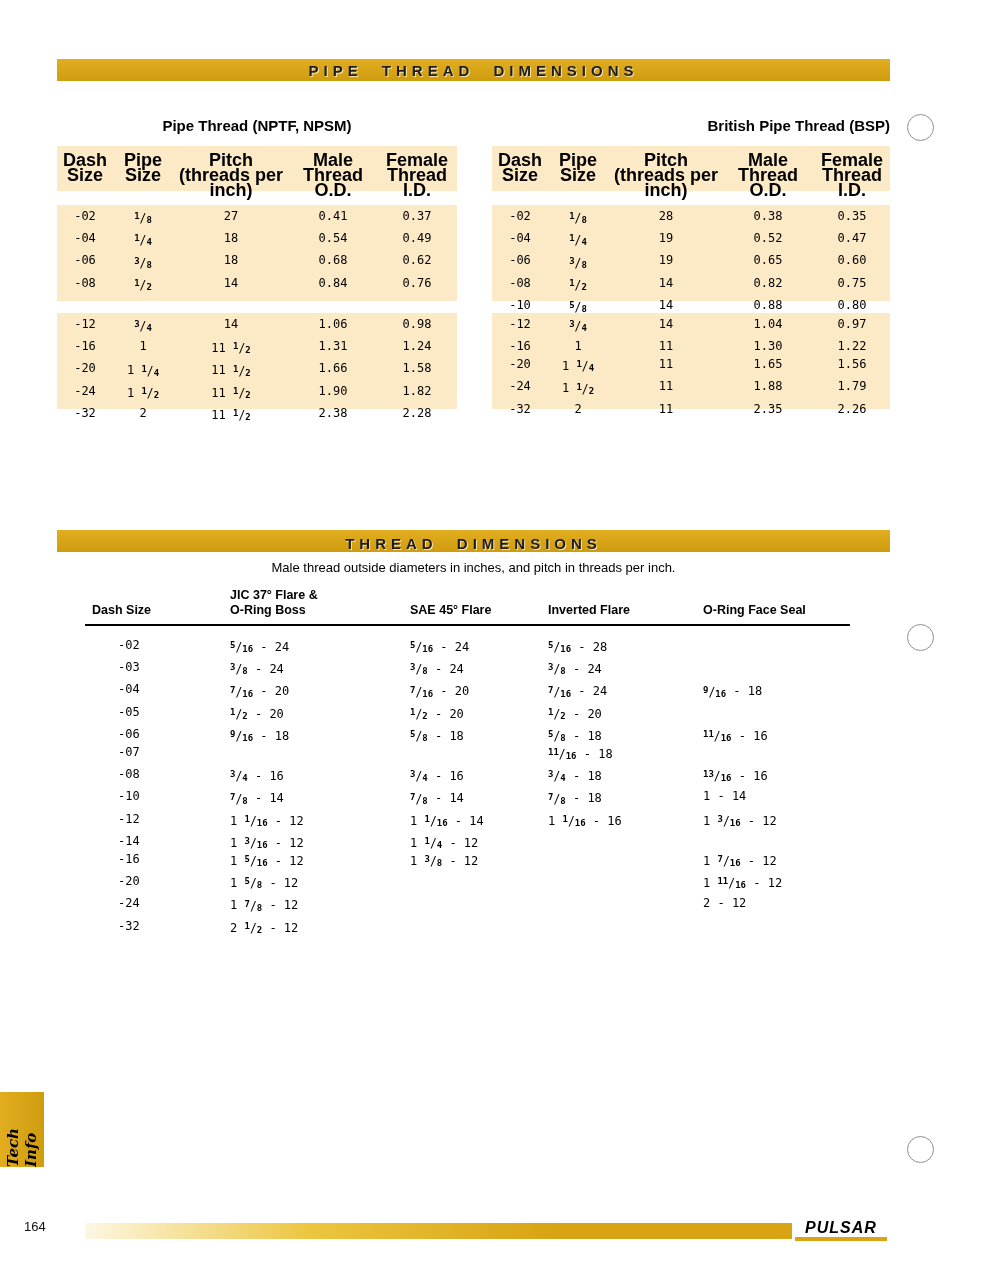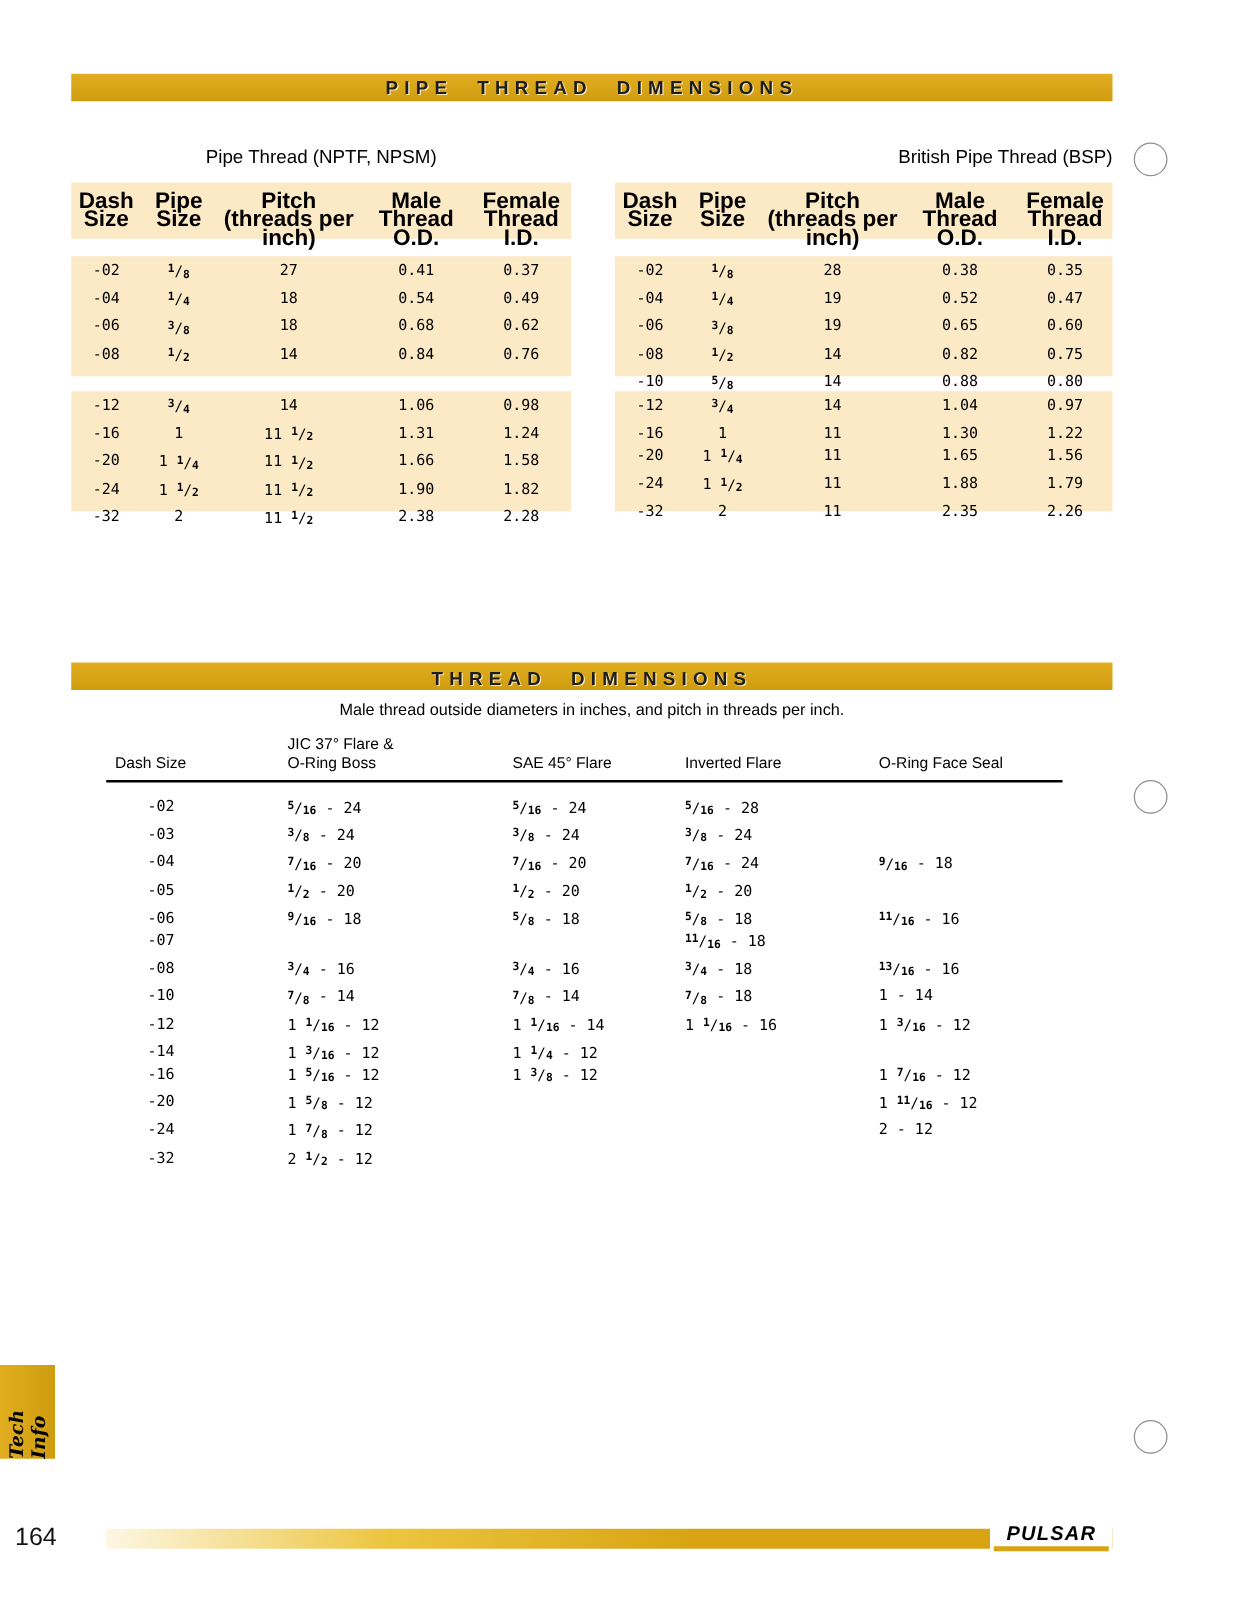--- a/index.html
+++ b/index.html
@@ -15,21 +15,21 @@
   }
   .banner-text {
     font-weight:bold; font-size:15px; letter-spacing:5px; word-spacing:10px;
     color:#1d1d1d; text-shadow:1px 1px 0 rgba(252,240,205,0.85);
   }
   .banner1 { top:59px; }
   .banner2 { top:530px;align-items:flex-end; }
 
   .table-title {
     position:absolute; top:117px; text-align:center;
-    font-weight:normal; font-size:15px; color:#000;
+    font-weight:bold; font-size:15px; color:#000;
   }
   .title-left  { left:57px;  width:400px; }
   .title-right { left:492px; width:398px;text-align:right; }
 
   
   .pt-head, .pt-block { position:absolute; background:#fce9c6; box-sizing:border-box; }
   .pt-left  { left:57px;  width:400px; }
   .pt-right { left:492px; width:398px; }
   .pt-head  { top:146px; height:45px; padding-top:7px; }
   .blockA   { top:205px; }
@@ -51,21 +51,21 @@
     position:absolute; top:560px; left:57px; width:833px;
     text-align:center; font-size:13px; color:#000;
   }
   .tt-head, .tt-group { position:absolute; left:85px; width:765px; }
   .tt-head { top:588px; border-bottom:2px solid #000; padding-bottom:6px; }
   .tt-g1 { top:636px; }
   .tt-g2 { top:743px; }
   .tt-g3 { top:850px; }
   .tt-head .trow, .tt-group .trow { display:grid; grid-template-columns:145px 180px 138px 155px 147px; }
   .tt-head .tcell {
-    font-weight:normal; font-size:12.5px; white-space:pre-line;
+    font-weight:bold; font-size:12.5px; white-space:pre-line;
     line-height:15px; align-self:end; color:#000;
   }
   .tt-head .tcell.c0 { padding-left:7px; }
   .tt-group .tcell {
     font-family:"DejaVu Sans Mono", monospace; font-size:12px;
     line-height:18px; color:#000;
   }
   .tt-group .tcell.c0 { padding-left:33px; }
 
   
@@ -77,21 +77,21 @@
   .tech-tab {
     position:absolute; left:0; top:1092px; width:44px; height:75px;
     background:linear-gradient(90deg,#e2ae20,#cf9c10);
     display:flex; align-items:center; justify-content:center;
   }
   .tech-tab span {
     writing-mode:vertical-rl; transform:rotate(180deg);
     font-family:"DejaVu Serif", serif; font-style:italic; font-weight:bold;
     font-size:15px; color:#000;
   }
-  .page-number { position:absolute; left:12px; top:1219px; font-size:20px; color:#111; }
+  .page-number { position:absolute; left:24px; top:1219px; font-size:13px; color:#111; }
   .footer-bar {
     position:absolute; left:85px; top:1223px; width:805px; height:16px;
     background:linear-gradient(90deg,#fdf7e3 0%,#ecc53f 28%,#d8a413 58%,#d8a413 100%);
   }
   .pulsar {
     position:absolute; left:792px; top:1217px; width:98px; height:27px; background:#ffffff;
     display:flex; flex-direction:column; align-items:center; justify-content:center;
   }
   .pulsar-text {
     font-weight:900; font-style:italic; font-size:16px; letter-spacing:1px;

